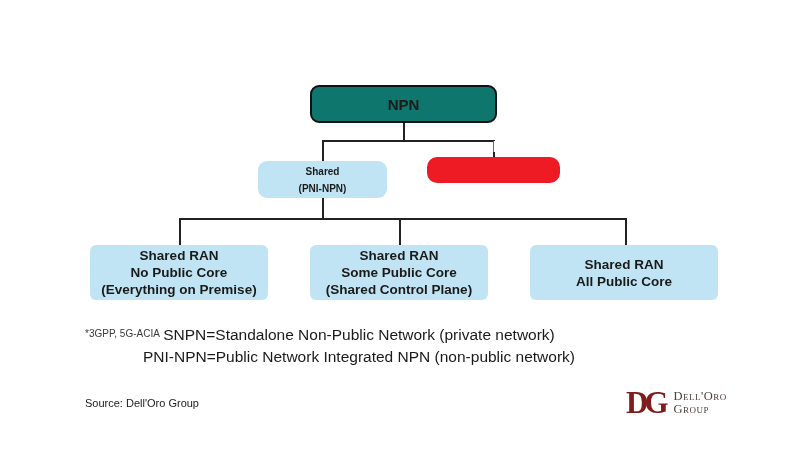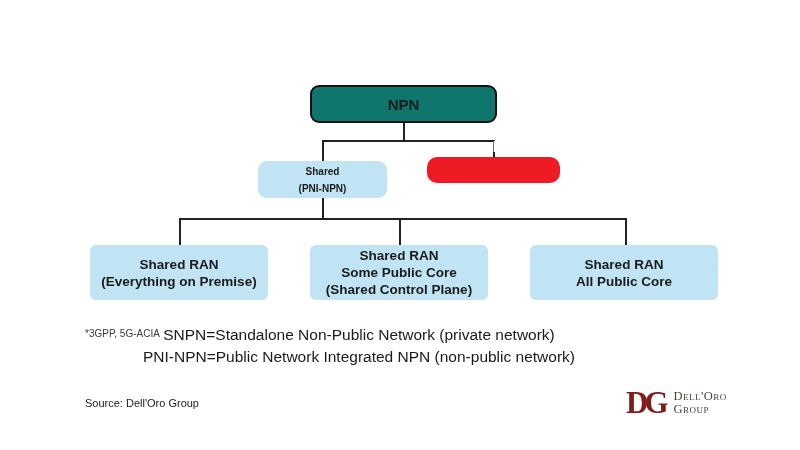--- a/index.html
+++ b/index.html
@@ -133,20 +133,21 @@
     <span>Shared</span>
     <span>(PNI-NPN)</span>
   </div>
   <div class="node node-notshared">
     <span>Not Shared</span>
     <span>(SNPN)</span>
   </div>
 
   <div class="node node-blue node-l3 node-l3-1">
     <span>Shared RAN</span>
+    <span>No Public Core</span>
     <span>(Everything on Premise)</span>
   </div>
   <div class="node node-blue node-l3 node-l3-2">
     <span>Shared RAN</span>
     <span>Some Public Core</span>
     <span>(Shared Control Plane)</span>
   </div>
   <div class="node node-blue node-l3 node-l3-3">
     <span>Shared RAN</span>
     <span>All Public Core</span>

